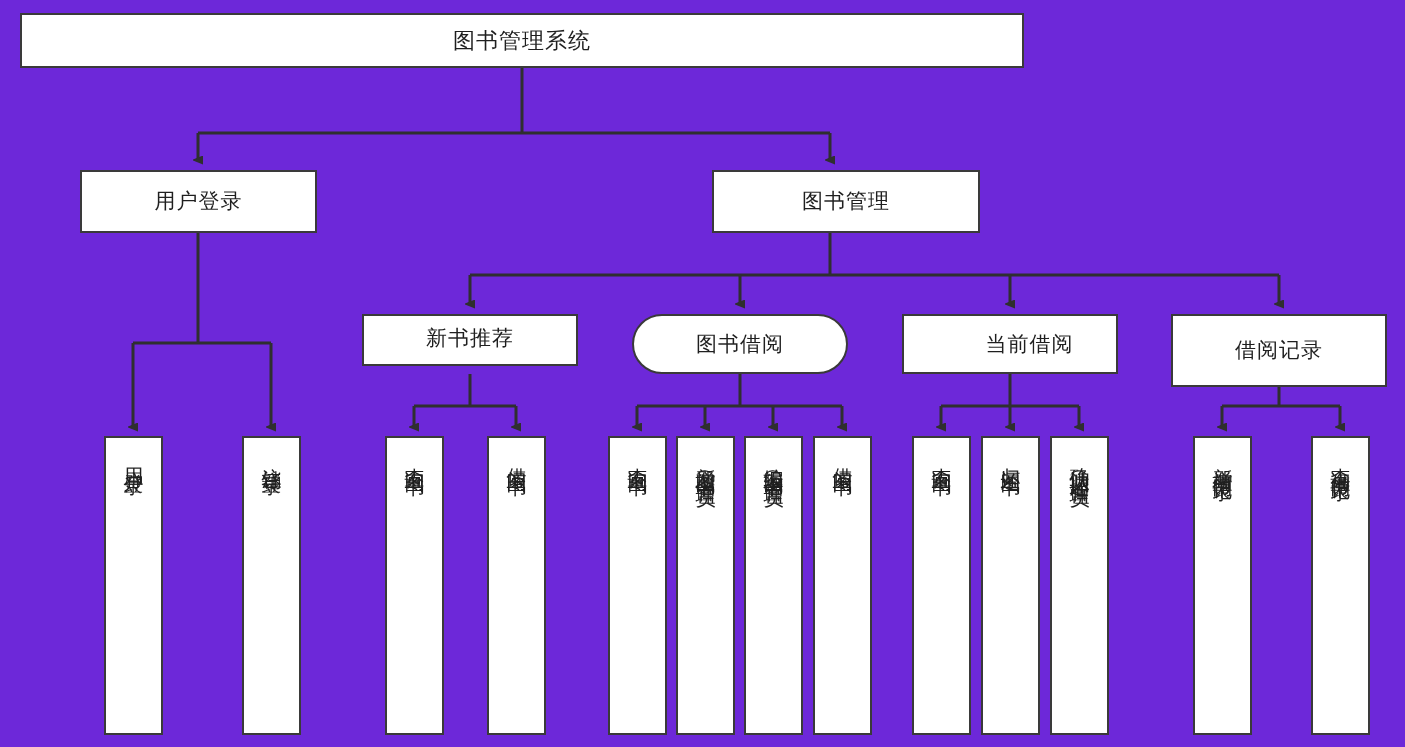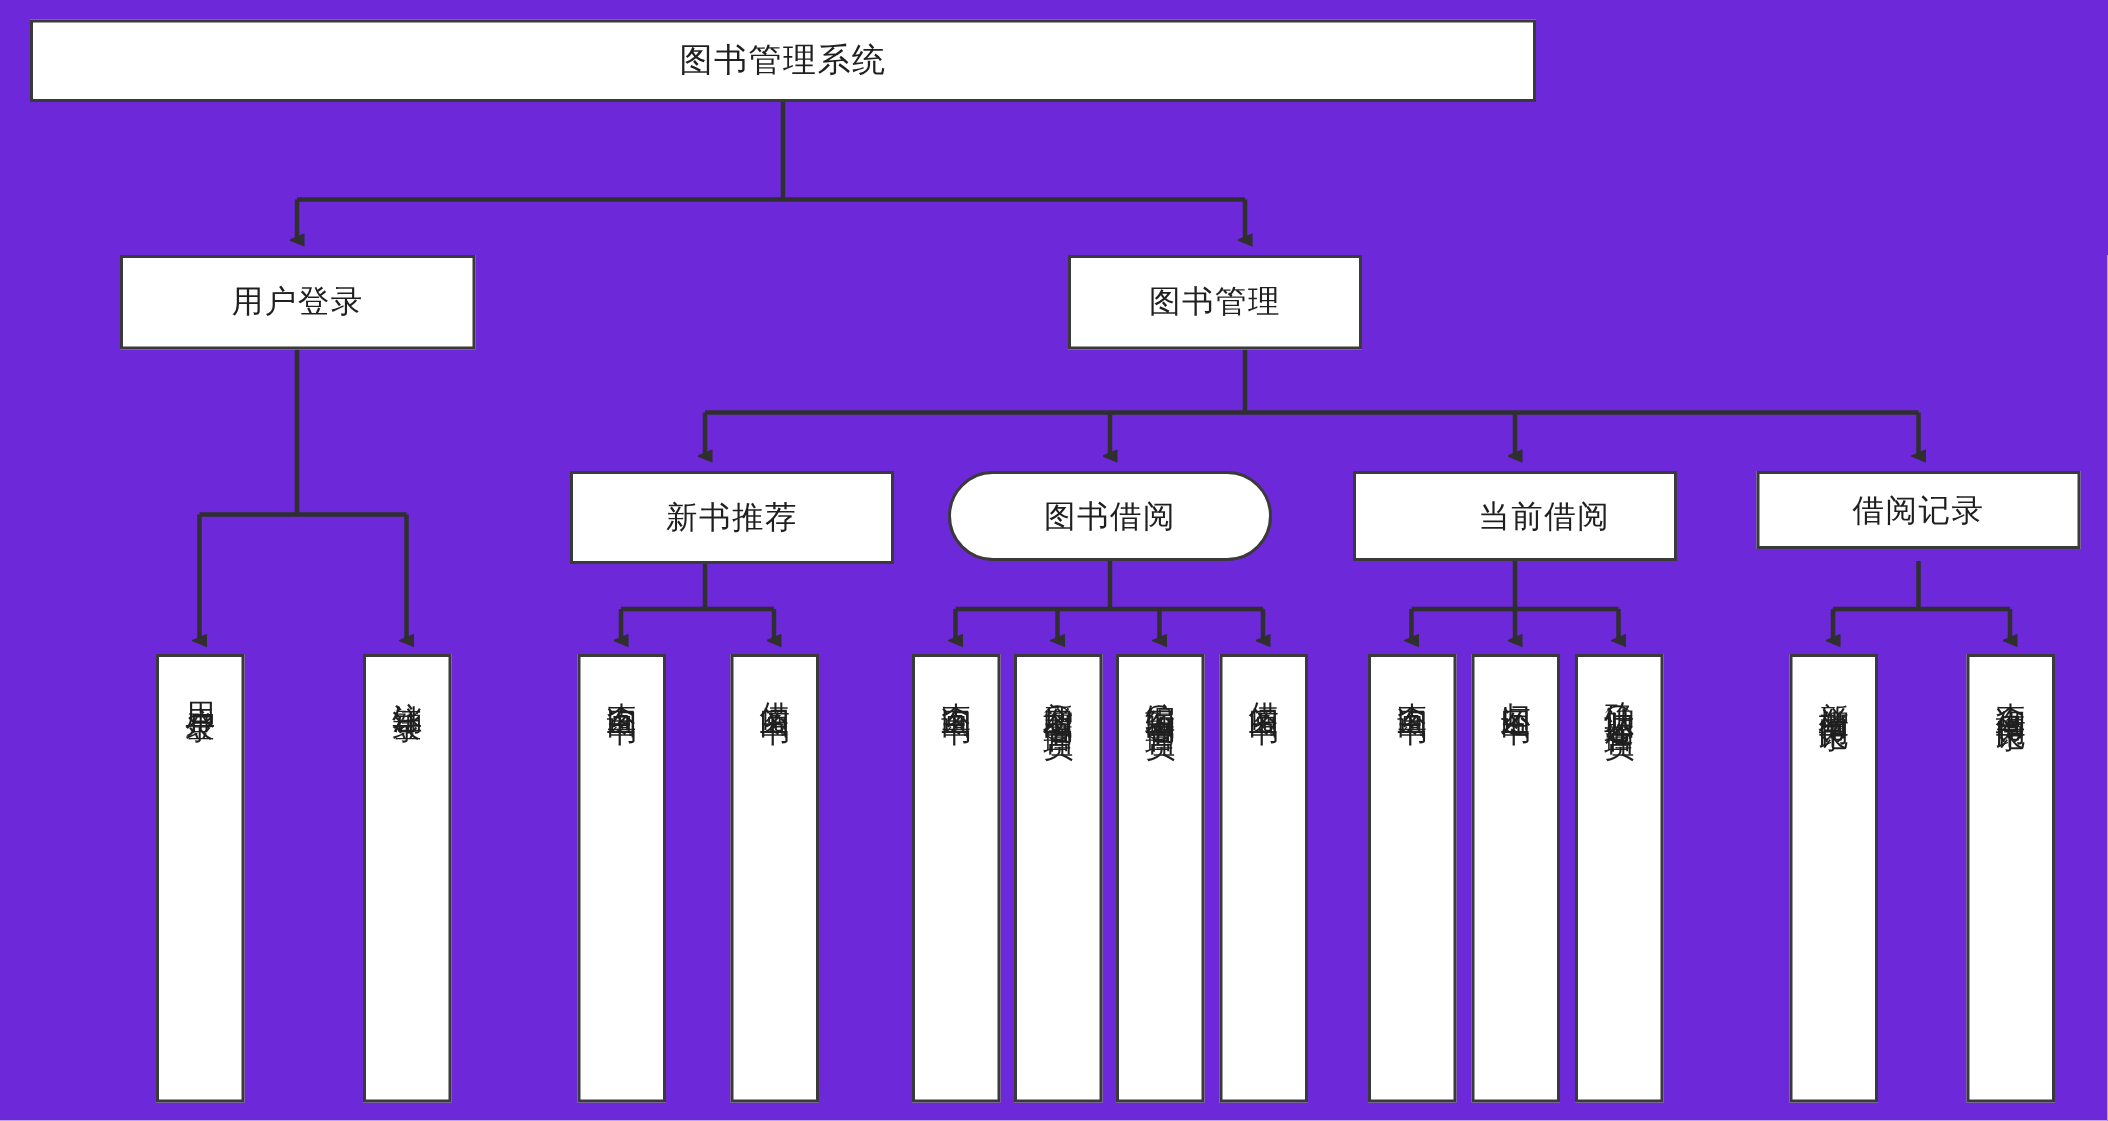--- a/index.html
+++ b/index.html
@@ -122,34 +122,34 @@
     </g>
   </svg>
 
   <div class="node root" style="left:20px; top:13px; width:1004px; height:55px;">
     <span class="label">图书管理系统</span>
   </div>
 
   <div class="node" style="left:80px; top:170px; width:237px; height:63px;">
     <span class="label">用户登录</span>
   </div>
-  <div class="node" style="left:712px; top:170px; width:196px; height:63px;">
+  <div class="node" style="left:712px; top:170px; width:268px; height:63px;">
     <span class="label">图书管理</span>
   </div>
 
-  <div class="node" style="left:380px; top:314px; width:216px; height:62px;">
+  <div class="node" style="left:362px; top:314px; width:216px; height:52px;font-family:Liberation Mono, monospace;">
     <span class="label">新书推荐</span>
   </div>
   <div class="node" style="left:632px; top:314px; width:216px; height:60px;border-radius:30px;">
     <span class="label">图书借阅</span>
   </div>
   <div class="node" style="left:902px; top:314px; width:216px; height:60px;padding-left:39px;">
     <span class="label">当前借阅</span>
   </div>
-  <div class="node" style="left:1171px; top:314px; width:216px; height:52px;">
+  <div class="node" style="left:1171px; top:314px; width:216px; height:73px;">
     <span class="label">借阅记录</span>
   </div>
 
   <div class="node vert" style="left:104px; top:436px; width:59px; height:299px;">
     <span class="label">用户登录</span>
   </div>
   <div class="node vert" style="left:242px; top:436px; width:59px; height:299px;">
     <span class="label">注销登录</span>
   </div>
 

